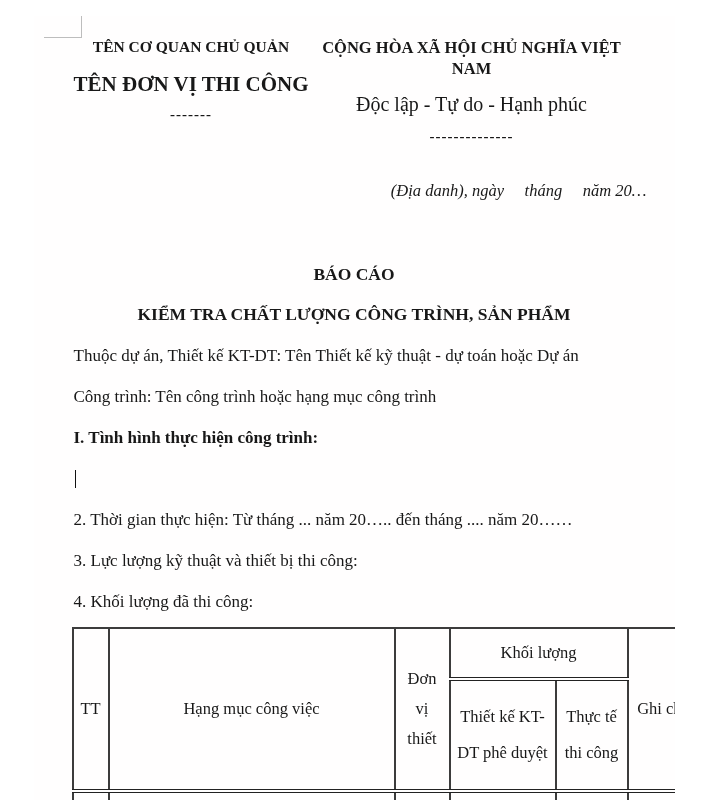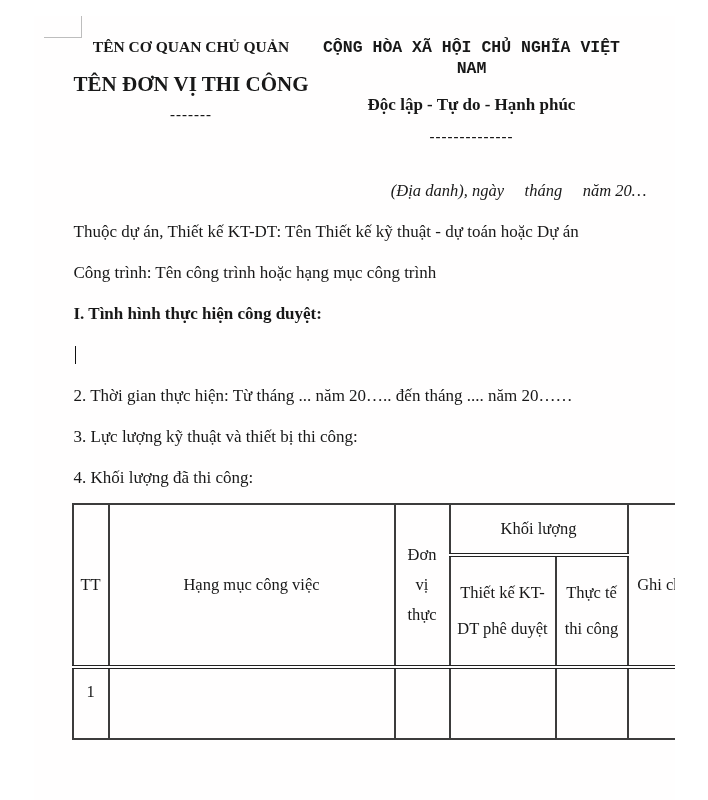--- a/index.html
+++ b/index.html
@@ -21,22 +21,22 @@
   .crop-tr {
     position:absolute; left:660px; top:0; width:40px; height:22px;
     border-left:1px solid #bdbdbd; border-bottom:1px solid #bdbdbd;
   }
   .doc-header { display:flex; padding:21px 40px 0 40px; }
   .hdr-left  { width:235px; text-align:center; }
   .hdr-right { flex:1; text-align:center; }
   .hdr-left .l1  { font-weight:bold; font-size:15.5px; line-height:20px; }
   .hdr-left .l2  { font-weight:bold; font-size:21px; line-height:20px; margin-top:17px; }
   .hdr-left .sep { font-weight:bold; font-size:15px; letter-spacing:1px; margin-top:12px; }
-  .hdr-right .l1 { font-weight:bold; font-size:16.5px; line-height:21px;font-family:Liberation Mono, monospace; }
-  .hdr-right .l2 { font-weight:bold; font-size:17px;  line-height:21px; margin-top:15px; }
+  .hdr-right .l1 { font-weight:bold; font-size:16.5px; line-height:21px; }
+  .hdr-right .l2 { font-weight:normal; font-size:20px;  line-height:21px; margin-top:15px; }
   .hdr-right .sep{ font-weight:bold; font-size:15px; letter-spacing:1px; margin-top:13px; }
   .dateline {
     margin-top:36px;
     padding-right:28px;
     text-align:right;
     font-style:italic;
     font-size:16.5px;
     white-space:pre;
   }
   .title-block { text-align:center; margin-top:63px; }
@@ -89,45 +89,49 @@
     </div>
     <div class="hdr-right">
       <div class="l1">CỘNG HÒA XÃ HỘI CHỦ NGHĨA VIỆT NAM</div>
       <div class="l2">Độc lập - Tự do - Hạnh phúc</div>
       <div class="sep">--------------</div>
     </div>
   </div>
 
   <div class="dateline">(Địa danh), ngày     tháng     năm 20…</div>
 
+  <div class="title-block">
+    <div class="title-1">BÁO CÁO</div>
+    <div class="title-2">KIỂM TRA CHẤT LƯỢNG CÔNG TRÌNH, SẢN PHẨM</div>
+  </div>
 
   <div class="body-text">
     <p>Thuộc dự án, Thiết kế KT-DT: Tên Thiết kế kỹ thuật - dự toán hoặc Dự án</p>
     <p>Công trình: Tên công trình hoặc hạng mục công trình</p>
-    <p class="heading-1">I. Tình hình thực hiện công duyệt:</p>
+    <p class="heading-1">I. Tình hình thực hiện công trình:</p>
     <p class="line-with-cursor"><span class="cursor"></span></p>
     <p>2. Thời gian thực hiện: Từ tháng ... năm 20….. đến tháng .... năm 20……</p>
     <p>3. Lực lượng kỹ thuật và thiết bị thi công:</p>
     <p>4. Khối lượng đã thi công:</p>
   </div>
 
   <table class="report">
     <colgroup>
       <col style="width:36px">
       <col style="width:286px">
       <col style="width:55px">
       <col style="width:106px">
       <col style="width:72px">
       <col style="width:72px">
     </colgroup>
     <thead>
       <tr class="hdr-row-1 thick-under">
         <th rowspan="2">TT</th>
         <th rowspan="2">Hạng mục công việc</th>
-        <th rowspan="2" class="col-unit">Đơn vị thực</th>
+        <th rowspan="2" class="col-unit">Đơn vị thiết</th>
         <th colspan="2">Khối lượng</th>
         <th rowspan="2">Ghi chú</th>
       </tr>
       <tr class="hdr-row-2 thick-under">
         <th>Thiết kế KT-DT phê duyệt</th>
         <th>Thực tế thi công</th>
       </tr>
     </thead>
     <tbody>
       <tr class="body-row">

